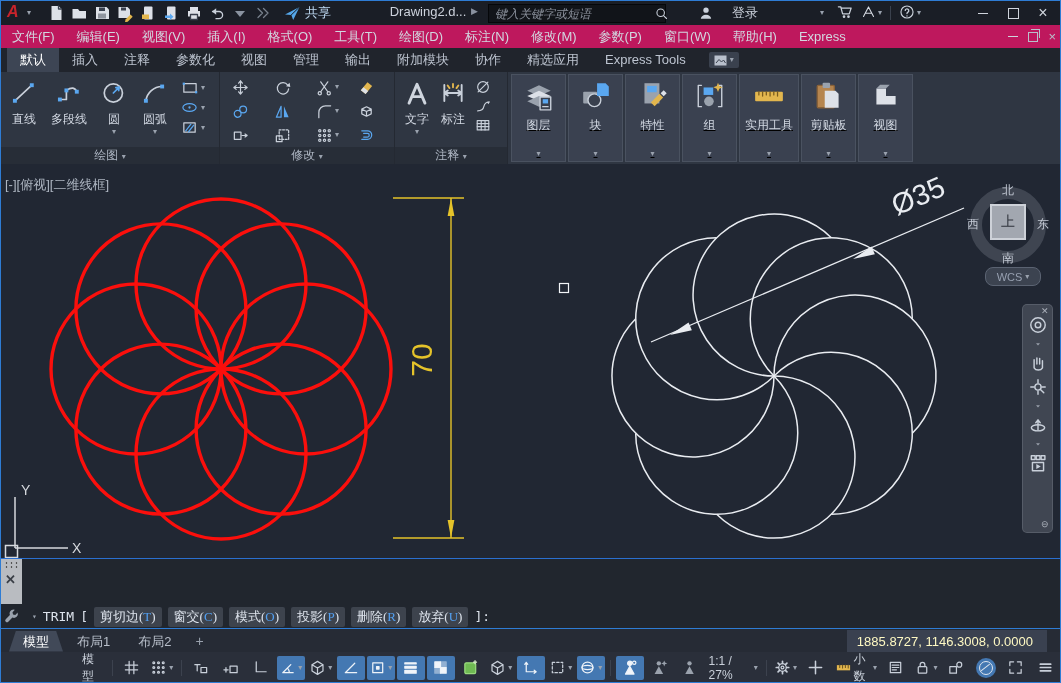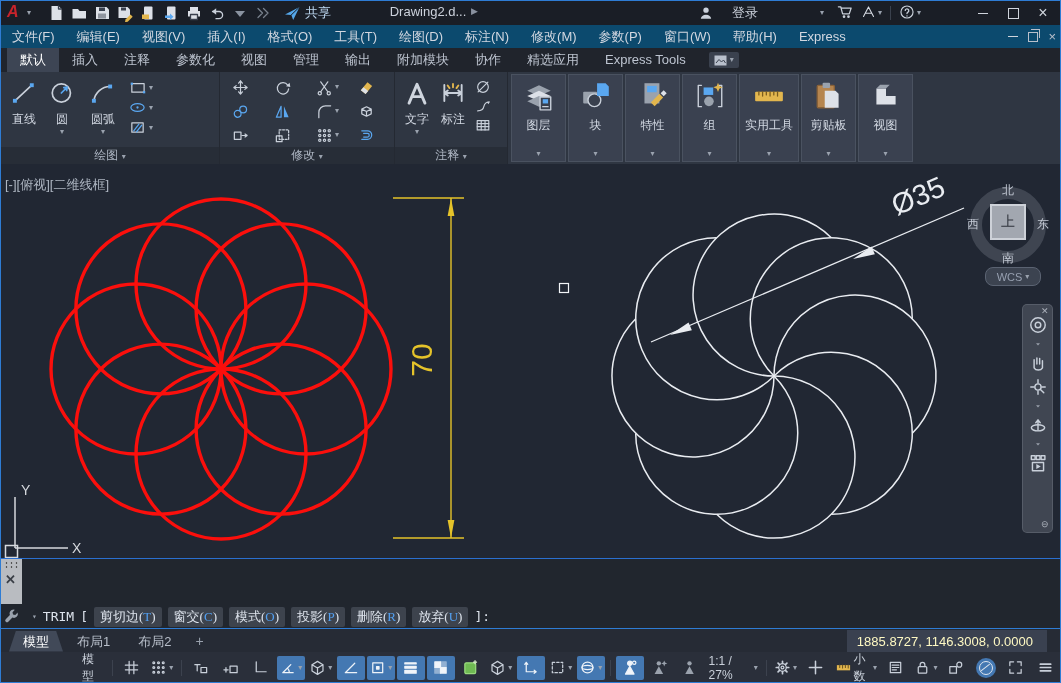--- a/index.html
+++ b/index.html
@@ -32,42 +32,42 @@
                    font-size:12px;font-style:italic;font-family:"Liberation Sans",sans-serif;}
   #searchbox input::placeholder{color:#8b919c;}
   #tb-right{left:697px;top:1px;height:22px;display:flex;align-items:center;color:#ccd2dc;font-size:13px;}
   #winbtns{right:2px;top:0;height:24px;display:flex;}
   .wbtn{width:30px;height:24px;display:flex;align-items:center;justify-content:center;color:#cfd4dc;}
   .sq{width:9px;height:9px;border:1px solid #cfd4dc;display:inline-block;}
   .bar-min{width:10px;height:1px;background:#cfd4dc;display:inline-block;}
   .rsq{position:relative;width:8px;height:8px;border:1px solid #b9c0cb;display:inline-block;}
   .rsq:before{content:"";position:absolute;left:2px;top:-4px;width:8px;height:8px;border:1px solid #b9c0cb;border-left:none;border-bottom:none;}
   
-  #menubar{top:24px;left:0;right:0;height:23px;background:#0c4a6e;display:flex;align-items:center;}
+  #menubar{top:24px;left:0;right:0;height:23px;background:#be185d;display:flex;align-items:center;}
   .menu-item{padding:0 11px;color:#d2d7e0;font-size:13px;line-height:23px;}
   #menu-winbtns{position:absolute;right:4px;top:0;height:23px;display:flex;align-items:center;gap:10px;color:#b9c0cb;}
   
   #rtabs{top:47px;left:0;right:0;height:24px;background:#20242c;display:flex;align-items:flex-end;padding-left:6px;}
   .rtab{padding:0 13px;font-size:13px;line-height:24px;color:#bdc4d0;}
   .rtab.active{background:#3d4554;color:#ffffff;}
   #tabextra{display:flex;align-items:center;gap:3px;background:#3a414e;border-radius:2px;height:16px;
             padding:0 5px;margin:0 0 4px 10px;}
   
   #ribbon{top:71px;left:0;right:0;height:92px;background:#2f3642;display:flex;}
   .rpanel{position:relative;height:92px;border-right:1px solid #242932;flex:none;}
   .ptitle{position:absolute;bottom:0;left:0;right:0;height:17px;background:#272d37;color:#aeb6c3;
           font-size:12px;text-align:center;line-height:17px;}
   .tools{display:flex;padding:3px 2px 0 4px;}
   .tool{display:flex;flex-direction:column;align-items:center;color:#d3d9e3;font-size:12px;flex:none;}
   .tool .ic{height:36px;}
   .sidecol{display:flex;flex-direction:column;justify-content:flex-start;padding-top:4px;gap:3px;margin-left:4px;}
   .siderow{display:flex;align-items:center;gap:3px;}
   #modgrid{display:grid;grid-template-columns:repeat(4,42px);grid-auto-rows:24px;padding:3px 0 0 6px;}
   .mcell{display:flex;align-items:center;gap:2px;justify-content:flex-start;padding-left:6px;}
-  #bigbtns{display:flex;padding:1px 0 0 2px;}
+  #bigbtns{display:flex;padding:1px 0 0 2px;text-decoration:underline;}
   .bigbtn{width:55px;height:88px;margin:1px;background:#3a4150;border:1px solid #4a5260;display:flex;
           flex-direction:column;align-items:center;color:#d3d9e3;font-size:12px;box-sizing:border-box;}
   .bigbtn .ic{height:42px;}
   .bigbtn .blabel{flex:1;}
   .bigbtn .caret{margin-bottom:3px;}
   
   #viewport{top:163px;left:0;right:0;height:394px;background:#212733;overflow:hidden;}
   #vplabel{left:4px;top:12px;color:#aeb6c2;font-size:13px;}
   #dsvg{left:0;top:0;}
   
@@ -195,20 +195,29 @@
       <span class="ic" id="share-ic">
           <svg width="18" height="18" viewBox="0 0 18 18">
             <path d="M2 10.5 L16.5 3 L10.2 16 L8.3 10.9 Z" style="fill:#55a7ea;stroke:none"></path>
             <path d="M8.3 10.9 L16.5 3" style="stroke:#1a1e26;stroke-width:1"></path>
           </svg>
         </span>
       <span>共享</span>
     </div>
     <div id="doc-title" class="abs">Drawing2.d...</div>
     <span id="title-play" class="abs">▶</span>
+    <div id="searchbox" class="abs">
+      <input placeholder="键入关键字或短语" style="">
+      <span class="ic" id="search-ic">
+          <svg width="15" height="15" viewBox="0 0 18 18">
+            <circle cx="8" cy="8" r="4.5"></circle>
+            <path d="M11.5 11.5 L15 15"></path>
+          </svg>
+        </span>
+    </div>
     <div id="tb-right" class="abs">
         <span class="ic ">
           <svg width="16" height="16" viewBox="0 0 18 18">
             <circle class="f" cx="9" cy="5.8" r="3"></circle>
             <path class="f" d="M3.2 15.5 a5.8 4.6 0 0 1 11.6 0 z"></path>
           </svg>
         </span>
         <span style="margin-left:18px;">登录</span>
         <span class="caret" style="margin-left:62px;">▾</span>
         <span style="margin-left:12px;"><span class="ic ">
@@ -292,20 +301,31 @@
       <div class="tools" id="draw-tools">
           <div class="tool" style="width:38px">
             <span class="ic ">
               <svg width="26" height="26" viewBox="0 0 20 20">
                 <line x1="3" y1="16" x2="16" y2="4"></line>
                 <rect class="bk" x="1.5" y="14.5" width="3" height="3"></rect>
                 <rect class="bk" x="14.5" y="2.5" width="3" height="3"></rect>
               </svg>
             </span>
             <span>直线</span>
+          </div>
+          <div class="tool" style="width:52px">
+            <span class="ic ">
+              <svg width="26" height="26" viewBox="0 0 20 20">
+                <path d="M3 15 H8 V8 Q14 4 16 9"></path>
+                <rect class="bk" x="1.5" y="13.5" width="3" height="3"></rect>
+                <rect class="bk" x="6.5" y="6.5" width="3" height="3"></rect>
+                <rect class="bk" x="14.5" y="7.5" width="3" height="3"></rect>
+              </svg>
+            </span>
+            <span>多段线</span>
           </div>
           <div class="tool" style="width:38px">
             <span class="ic ">
               <svg width="26" height="26" viewBox="0 0 20 20">
                 <circle cx="9.5" cy="10" r="7"></circle>
                 <path class="bs" d="M9.5 10 L14 5.5 M14 5.5 l-2.6.4 M14 5.5 l-.4 2.6"></path>
               </svg>
             </span>
             <span>圆</span>
             <span class="caret">▾</span>

